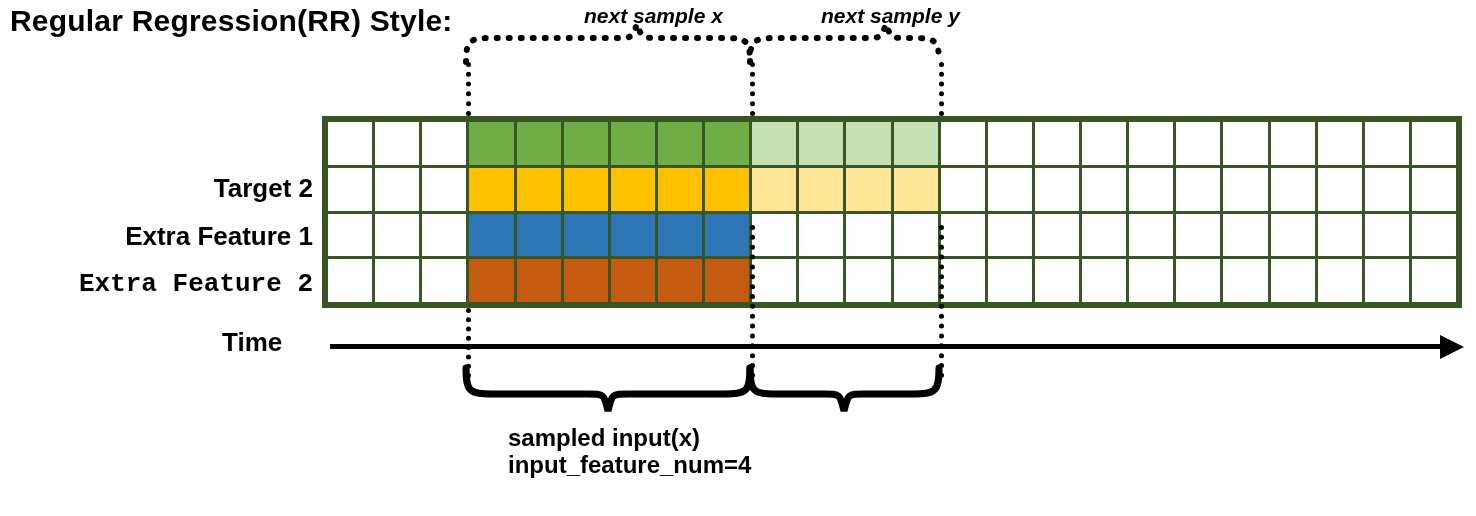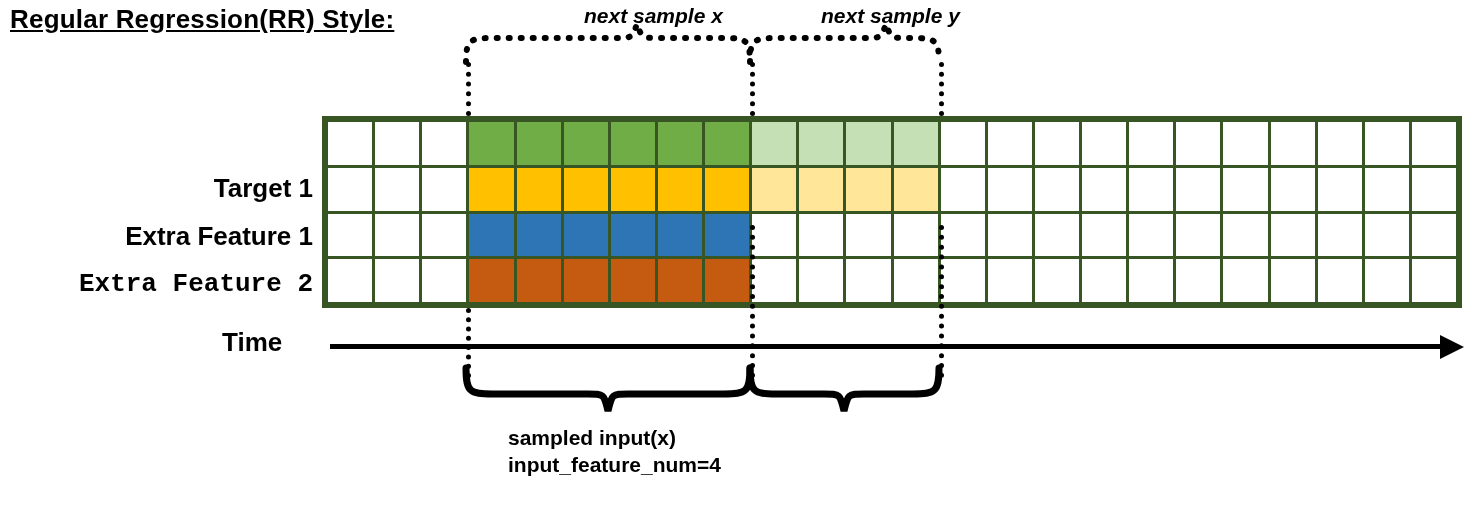--- a/index.html
+++ b/index.html
@@ -1,22 +1,22 @@
 <!DOCTYPE html>
 <html><head>
 <meta charset="utf-8">
 <style>
   html,body{margin:0;padding:0;background:#ffffff;}
   body{width:1476px;height:516px;position:relative;overflow:hidden;
        font-family:"Liberation Sans","DejaVu Sans",sans-serif;color:#000;}
 
   #stage{position:absolute;left:0;top:0;width:1476px;height:516px;}
 
-  .title{position:absolute;left:10px;top:4px;font-size:26px;font-weight:700;
-         letter-spacing:.2px;white-space:nowrap;text-decoration:underline;}
+  .title{position:absolute;left:10px;top:4px;font-size:30px;font-weight:700;
+         letter-spacing:.2px;white-space:nowrap;}
 
   
   .rowlabel{position:absolute;right:1163px;font-size:26px;font-weight:700;
             white-space:nowrap;text-align:right;height:48px;line-height:48px;}
 
   
   #grid{position:absolute;left:322px;top:116px;width:1140px;height:192px;
         background:#375623;display:grid;
         grid-template-columns:repeat(24,1fr);
         grid-template-rows:repeat(4,1fr);
@@ -31,34 +31,34 @@
              border-left:24px solid #000;border-top:12px solid transparent;
              border-bottom:12px solid transparent;}
 
   
   .vdot{position:absolute;width:0;border-left:5px dotted #000;}
 
   
   .anno{position:absolute;font-size:21px;font-style:italic;font-weight:600;
         white-space:nowrap;}
 
-  .caption{position:absolute;font-size:21px;font-weight:600;line-height:27px;
+  .caption{position:absolute;font-size:24px;font-weight:600;line-height:27px;
            white-space:nowrap;}
 
   svg.overlay{position:absolute;left:0;top:0;width:1476px;height:516px;
               pointer-events:none;}
 </style>
 </head>
 <body>
 
 <div id="stage">
 
   <div class="title">Regular Regression(RR) Style:</div>
 
-  <div class="rowlabel" style="top:164px;">Target 1</div>
+  <div class="rowlabel" style="top:164px;">Target 2</div>
   <div class="rowlabel" style="top:212px;">Extra Feature 1</div>
   <div class="rowlabel" style="top:260px;font-family:Liberation Mono, monospace;">Extra Feature 2</div>
 
   <div id="grid">
       <div class="cell" style="background: rgb(255, 255, 255);"></div>
       <div class="cell" style="background: rgb(255, 255, 255);"></div>
       <div class="cell" style="background: rgb(255, 255, 255);"></div>
       <div class="cell" style="background: rgb(112, 173, 71);"></div>
       <div class="cell" style="background: rgb(112, 173, 71);"></div>
       <div class="cell" style="background: rgb(112, 173, 71);"></div>

